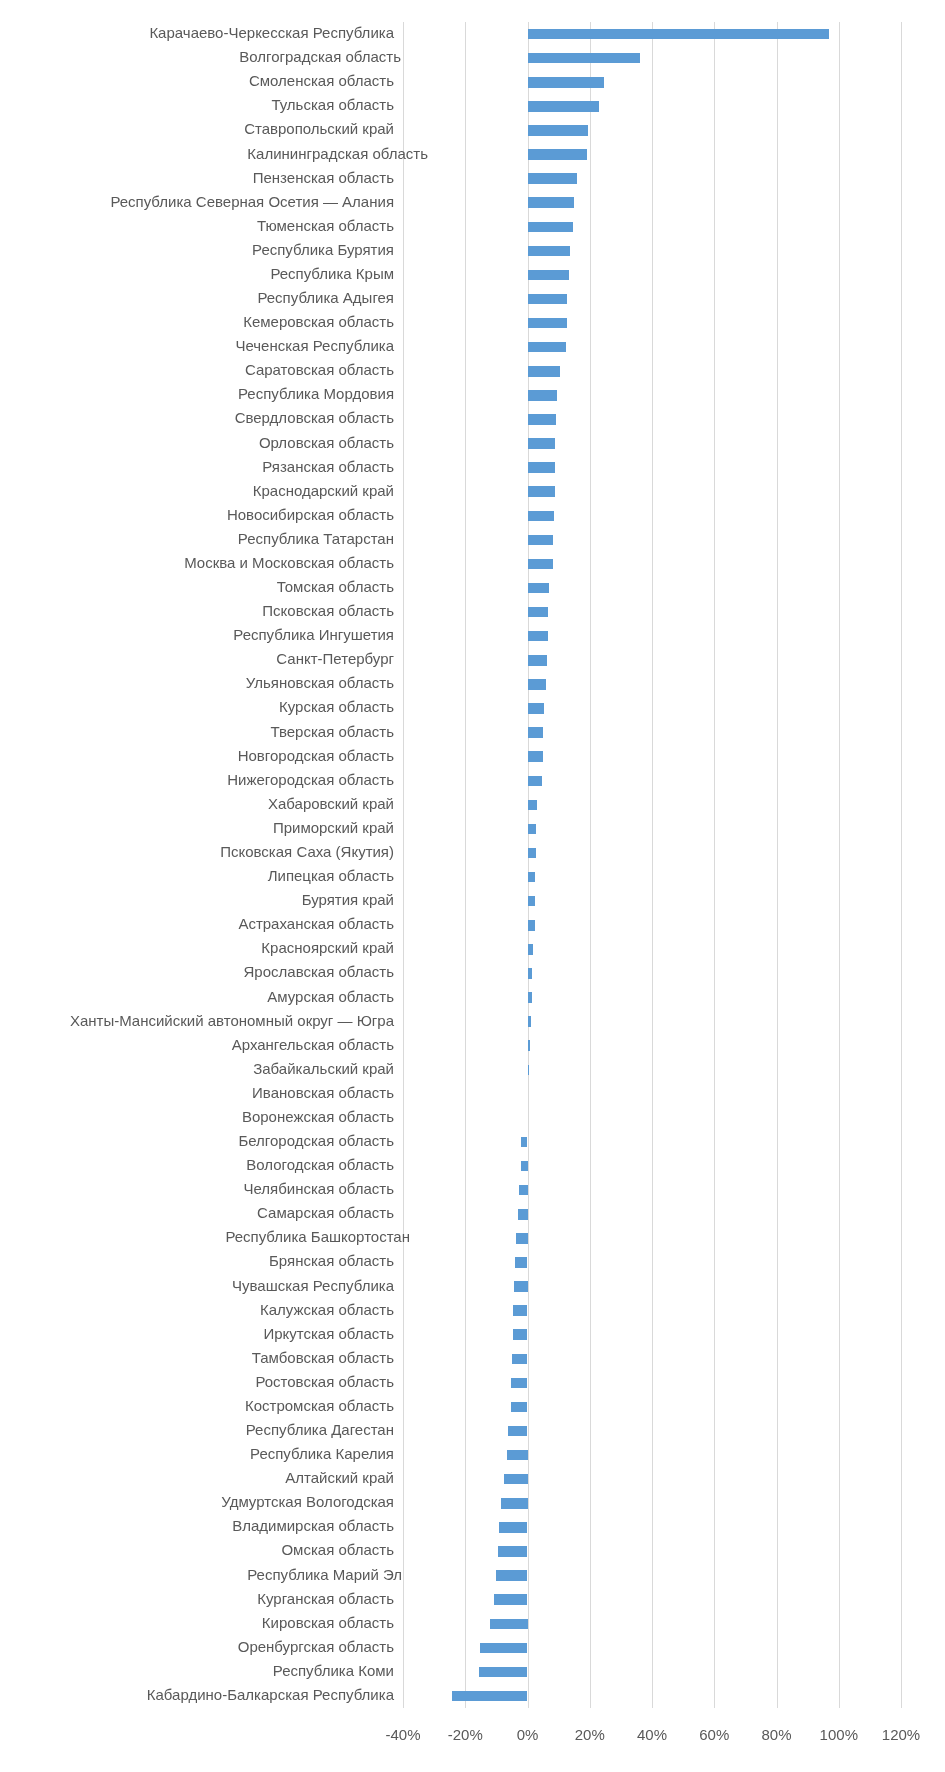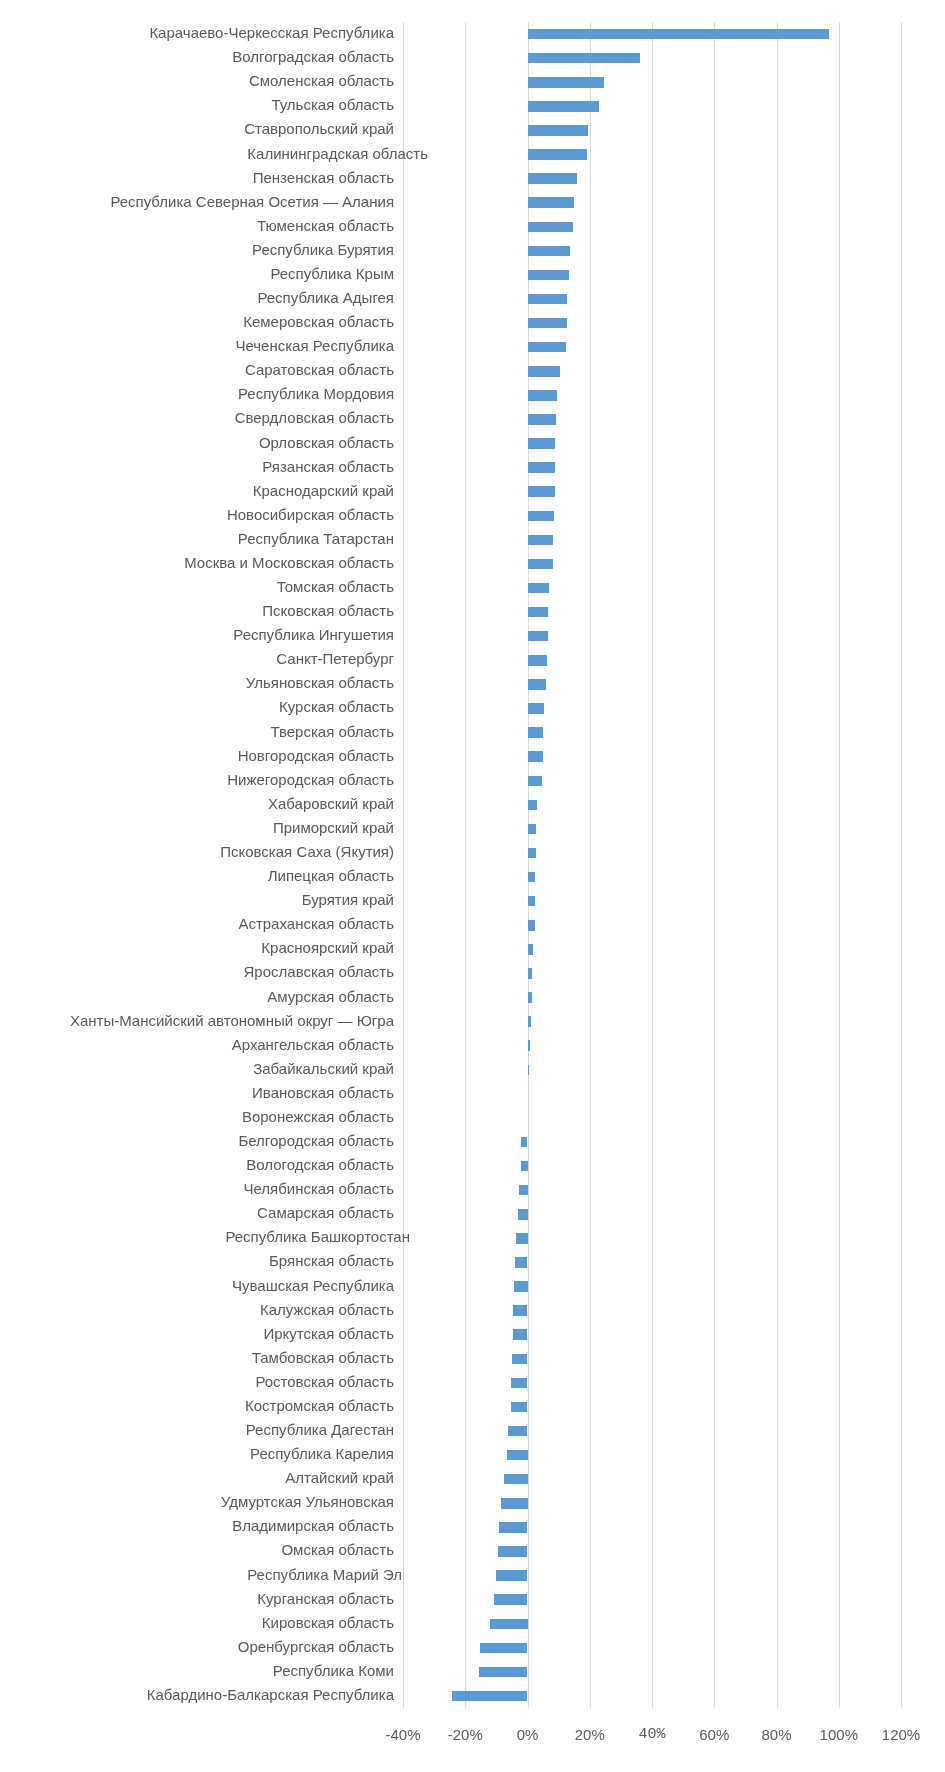--- a/index.html
+++ b/index.html
@@ -49,21 +49,21 @@
       <div class="gridline" style="left: 527.5px; top: 22px; height: 1686px;"></div>
       <div class="gridline" style="left: 589.8px; top: 22px; height: 1686px;"></div>
       <div class="gridline" style="left: 652px; top: 22px; height: 1686px;"></div>
       <div class="gridline" style="left: 714.3px; top: 22px; height: 1686px;"></div>
       <div class="gridline" style="left: 776.5px; top: 22px; height: 1686px;"></div>
       <div class="gridline" style="left: 838.8px; top: 22px; height: 1686px;"></div>
       <div class="gridline" style="left: 901px; top: 22px; height: 1686px;"></div>
     </div>
   <div id="labels">
       <div class="cat-label" style="left: 0px; width: 394px; top: 24px;">Карачаево-Черкесская Республика</div>
-      <div class="cat-label" style="left: 0px; width: 394px; top: 48.1px;">Волгоградская область</div>
+      <div class="cat-label" style="left: 0px; width: 394px; top: 48.1px; padding-left: 7px;">Волгоградская область</div>
       <div class="cat-label" style="left: 0px; width: 394px; top: 72.2px;">Смоленская область</div>
       <div class="cat-label" style="left: 0px; width: 394px; top: 96.3px;">Тульская область</div>
       <div class="cat-label" style="left: 0px; width: 394px; top: 120.4px;">Ставропольский край</div>
       <div class="cat-label" style="left: 0px; width: 394px; top: 144.5px; margin-left: 34px;">Калининградская область</div>
       <div class="cat-label" style="left: 0px; width: 394px; top: 168.6px;">Пензенская область</div>
       <div class="cat-label" style="left: 0px; width: 394px; top: 192.6px;">Республика Северная Осетия — Алания</div>
       <div class="cat-label" style="left: 0px; width: 394px; top: 216.7px;">Тюменская область</div>
       <div class="cat-label" style="left: 0px; width: 394px; top: 240.8px;">Республика Бурятия</div>
       <div class="cat-label" style="left: 0px; width: 394px; top: 264.9px;">Республика Крым</div>
       <div class="cat-label" style="left: 0px; width: 394px; top: 289px;">Республика Адыгея</div>
@@ -109,21 +109,21 @@
       <div class="cat-label" style="left: 0px; width: 394px; top: 1252.4px;">Брянская область</div>
       <div class="cat-label" style="left: 0px; width: 394px; top: 1276.5px;">Чувашская Республика</div>
       <div class="cat-label" style="left: 0px; width: 394px; top: 1300.6px;">Калужская область</div>
       <div class="cat-label" style="left: 0px; width: 394px; top: 1324.7px;">Иркутская область</div>
       <div class="cat-label" style="left: 0px; width: 394px; top: 1348.8px;">Тамбовская область</div>
       <div class="cat-label" style="left: 0px; width: 394px; top: 1372.8px;">Ростовская область</div>
       <div class="cat-label" style="left: 0px; width: 394px; top: 1396.9px;">Костромская область</div>
       <div class="cat-label" style="left: 0px; width: 394px; top: 1421px;">Республика Дагестан</div>
       <div class="cat-label" style="left: 0px; width: 394px; top: 1445.1px;">Республика Карелия</div>
       <div class="cat-label" style="left: 0px; width: 394px; top: 1469.2px;">Алтайский край</div>
-      <div class="cat-label" style="left: 0px; width: 394px; top: 1493.3px;">Удмуртская Ульяновская</div>
+      <div class="cat-label" style="left: 0px; width: 394px; top: 1493.3px;">Удмуртская Вологодская</div>
       <div class="cat-label" style="left: 0px; width: 394px; top: 1517.4px;">Владимирская область</div>
       <div class="cat-label" style="left: 0px; width: 394px; top: 1541.4px;">Омская область</div>
       <div class="cat-label" style="left: 0px; width: 394px; top: 1565.5px; padding-left: 8px;">Республика Марий Эл</div>
       <div class="cat-label" style="left: 0px; width: 394px; top: 1589.6px;">Курганская область</div>
       <div class="cat-label" style="left: 0px; width: 394px; top: 1613.7px;">Кировская область</div>
       <div class="cat-label" style="left: 0px; width: 394px; top: 1637.8px;">Оренбургская область</div>
       <div class="cat-label" style="left: 0px; width: 394px; top: 1661.9px;">Республика Коми</div>
       <div class="cat-label" style="left: 0px; width: 394px; top: 1686px;">Кабардино-Балкарская Республика</div>
     </div>
   <div id="bars">
@@ -194,19 +194,19 @@
       <div class="bar" style="left: 489.5px; width: 38px; top: 1618.5px; height: 10.5px; background: rgb(91, 155, 213);"></div>
       <div class="bar" style="left: 479.6px; width: 47.9px; top: 1642.5px; height: 10.5px; background: rgb(91, 155, 213);"></div>
       <div class="bar" style="left: 478.9px; width: 48.6px; top: 1666.6px; height: 10.5px; background: rgb(91, 155, 213);"></div>
       <div class="bar" style="left: 451.6px; width: 75.9px; top: 1690.7px; height: 10.5px; background: rgb(91, 155, 213);"></div>
     </div>
   <div id="xaxis">
       <div class="x-tick" style="left: 368px; width: 70px; top: 1726px;">-40%</div>
       <div class="x-tick" style="left: 430.3px; width: 70px; top: 1726px;">-20%</div>
       <div class="x-tick" style="left: 492.5px; width: 70px; top: 1726px;">0%</div>
       <div class="x-tick" style="left: 554.8px; width: 70px; top: 1726px;">20%</div>
-      <div class="x-tick" style="left: 617px; width: 70px; top: 1726px; font-family: Liberation Mono, monospace;">40%</div>
+      <div class="x-tick" style="left: 617px; width: 70px; top: 1726px;">40%</div>
       <div class="x-tick" style="left: 679.3px; width: 70px; top: 1726px;">60%</div>
       <div class="x-tick" style="left: 741.5px; width: 70px; top: 1726px;">80%</div>
       <div class="x-tick" style="left: 803.8px; width: 70px; top: 1726px;">100%</div>
       <div class="x-tick" style="left: 866px; width: 70px; top: 1726px;">120%</div>
     </div>
 </div>
 
 </body></html>

